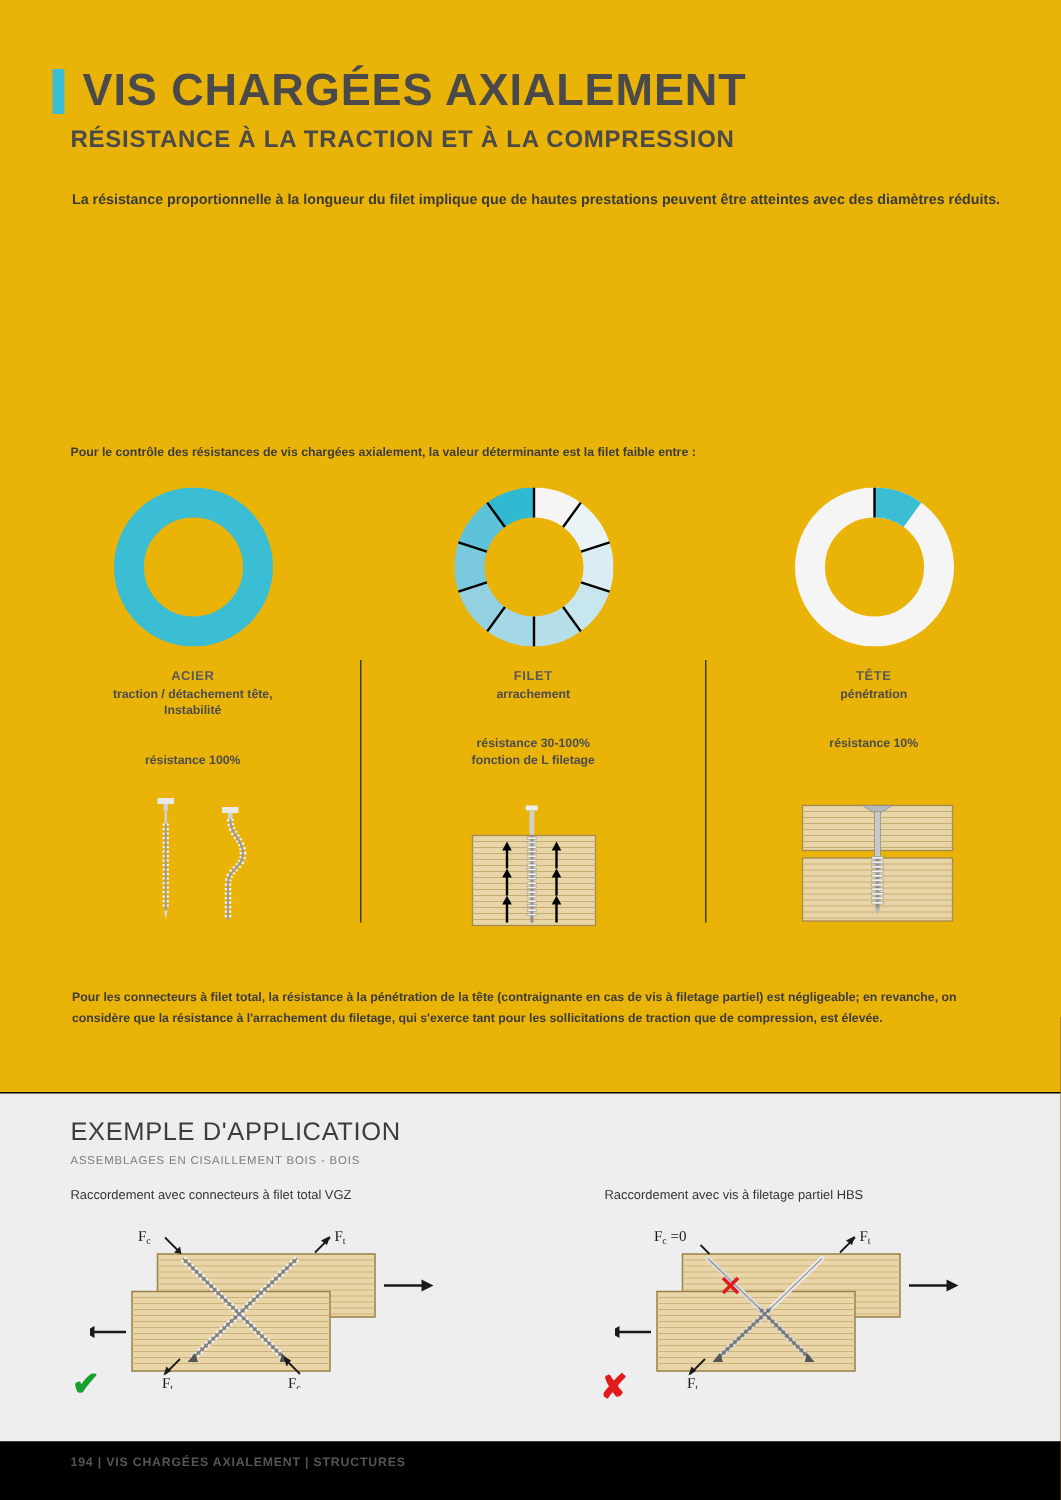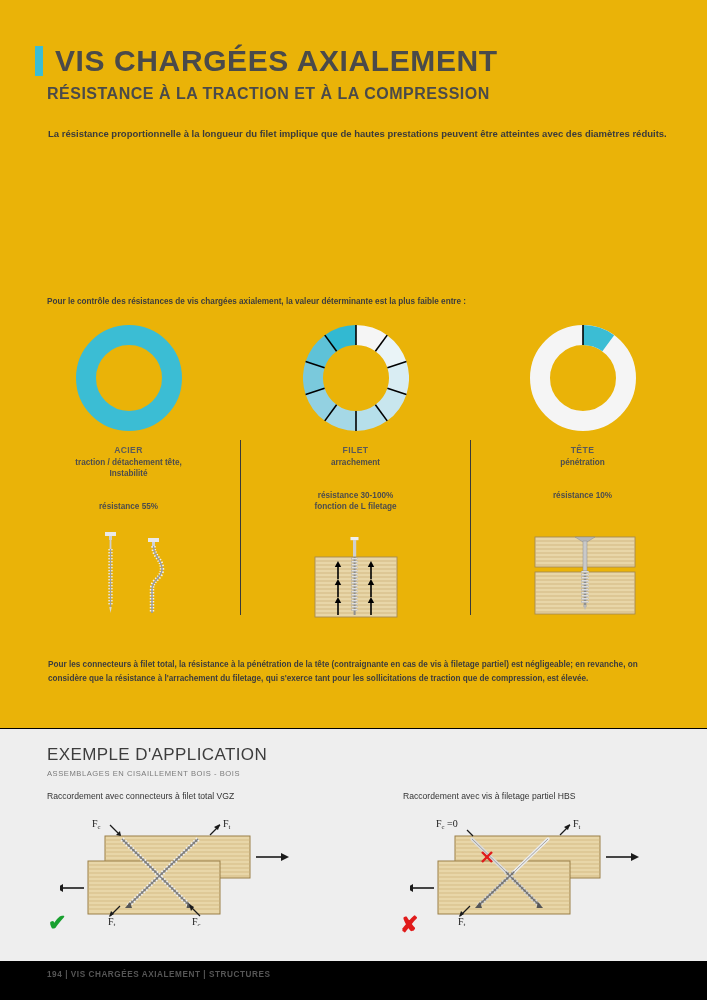--- a/index.html
+++ b/index.html
@@ -151,37 +151,37 @@
 
   <div id="title-row">
     <div id="accent-bar"></div>
     <div id="page-title">VIS CHARGÉES AXIALEMENT</div>
   </div>
 
   <div id="intro-paragraph">La résistance proportionnelle à la longueur du filet implique que de hautes prestations peuvent être atteintes avec des diamètres réduits.</div>
 
   <div id="page-subtitle">RÉSISTANCE À LA TRACTION ET À LA COMPRESSION</div>
 
-  <div id="determination-sub">Pour le contrôle des résistances de vis chargées axialement, la valeur déterminante est la plus faible entre :</div>
+  <div id="determination-sub">Pour le contrôle des résistances de vis chargées axialement, la valeur déterminante est la filet faible entre :</div>
 
   <div class="divider" id="divider-1"></div>
   <div class="divider" id="divider-2"></div>
 
   <div id="columns">
 
     <div class="col" id="col-0">
       <div class="donut-wrap">
         <svg width="106" height="106" viewBox="0 0 106 106">
           <circle cx="53" cy="53" r="43" fill="none" stroke="#3BBDD4" stroke-width="20"></circle>
         </svg>
       </div>
       <div class="col-title">ACIER</div>
       <div class="col-desc" style="white-space:pre-line">traction / détachement tête,
 Instabilité</div>
-      <div class="col-resist" style="white-space:pre-line">résistance 55%</div>
+      <div class="col-resist" style="white-space:pre-line">résistance 100%</div>
     </div>
 
     <div class="col" id="col-1">
       <div class="donut-wrap">
         <svg width="106" height="106" viewBox="0 0 106 106">
           <g transform="translate(53,53)">
 
             <g>
               <path d="M 0 -43 A 43 43 0 0 1 25.27 -34.78" fill="none" stroke="#f5f5f5" stroke-width="20"></path>
               <path d="M 25.27 -34.78 A 43 43 0 0 1 40.89 -13.29" fill="none" stroke="#eaf4f7" stroke-width="20"></path>

